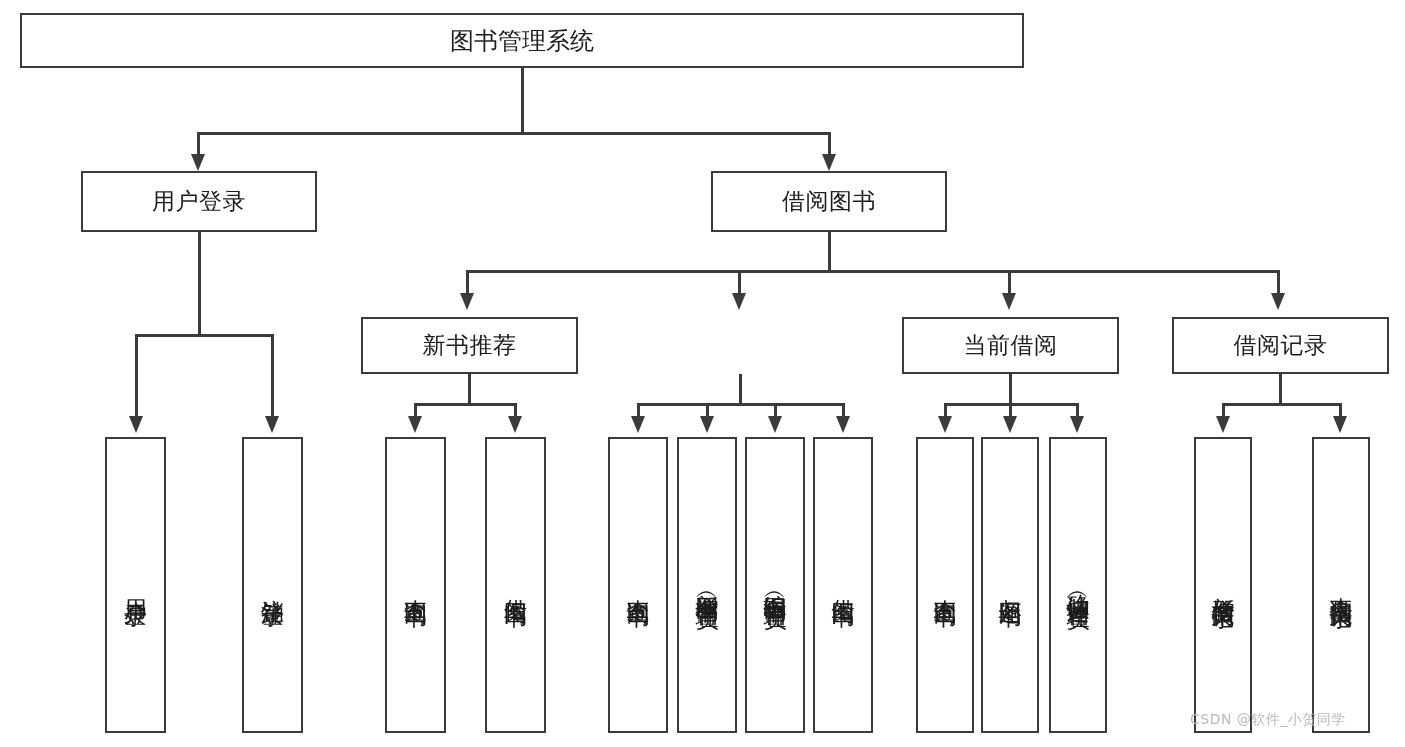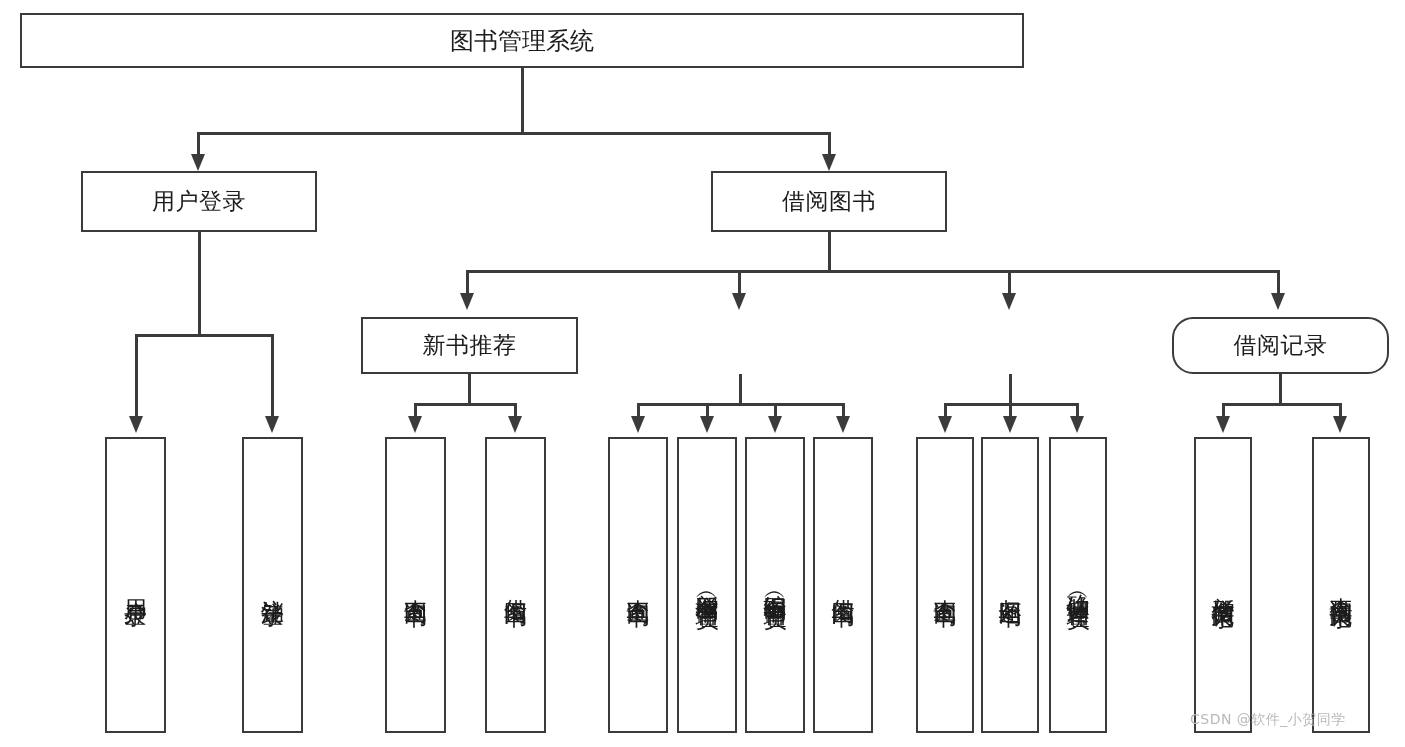--- a/index.html
+++ b/index.html
@@ -114,21 +114,24 @@
   <div class="ln-v" style="left:738px; top:270px; height:26px;"></div>
   <div class="arrow" style="left:732px; top:293px;"></div>
   <div class="ln-v" style="left:1008px; top:270px; height:26px;"></div>
   <div class="arrow" style="left:1002px; top:293px;"></div>
   <div class="ln-v" style="left:1277px; top:270px; height:26px;"></div>
   <div class="arrow" style="left:1271px; top:293px;"></div>
 
   <div class="node horiz" style="left:361px; top:317px; width:217px; height:57px;">
     <span>新书推荐</span>
   </div>
-  <div class="node horiz" style="left:1172px; top:317px; width:217px; height:57px;border-radius:21px;">
+  <div class="node horiz" style="left:902px; top:317px; width:217px; height:57px;">
+    <span>当前借阅</span>
+  </div>
+  <div class="node horiz" style="left:1172px; top:317px; width:217px; height:57px;">
     <span>借阅记录</span>
   </div>
 
   <div class="ln-v" style="left:468px; top:374px; height:31px;"></div>
   <div class="ln-h" style="left:414px; top:403px; width:102px;"></div>
   <div class="ln-v" style="left:414px; top:403px; height:15px;"></div>
   <div class="arrow" style="left:408px; top:416px;"></div>
   <div class="ln-v" style="left:514px; top:403px; height:15px;"></div>
   <div class="arrow" style="left:508px; top:416px;"></div>
 

